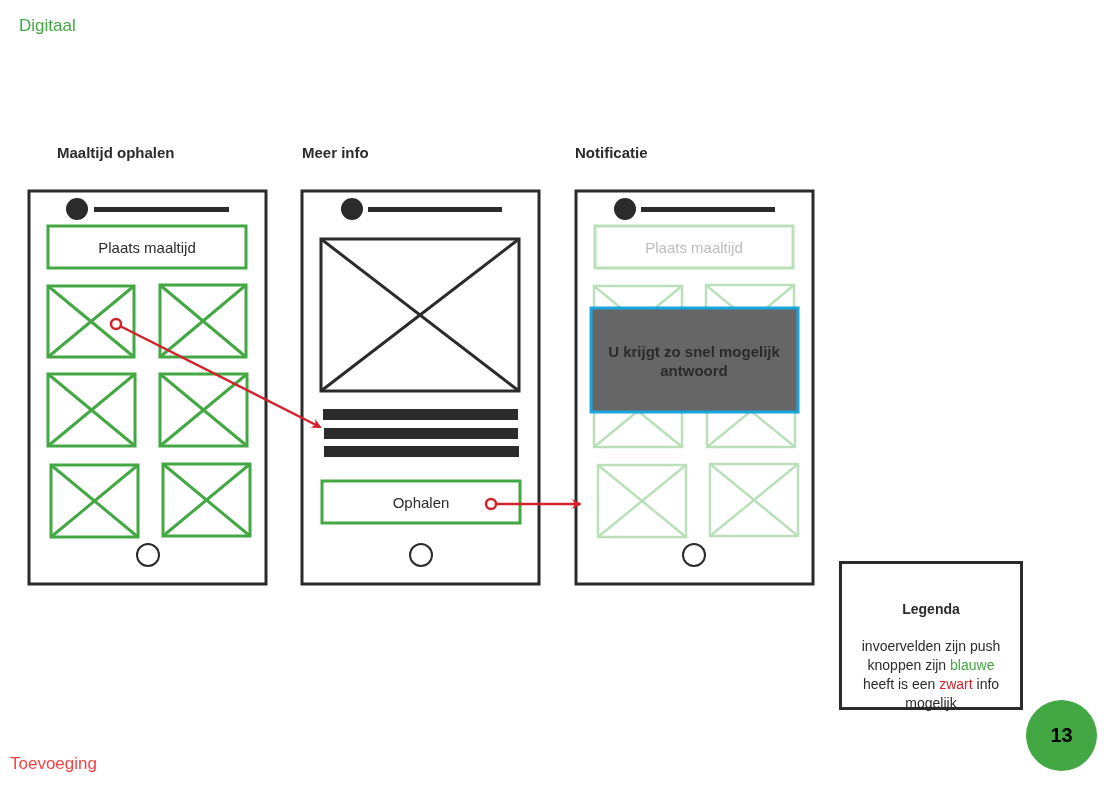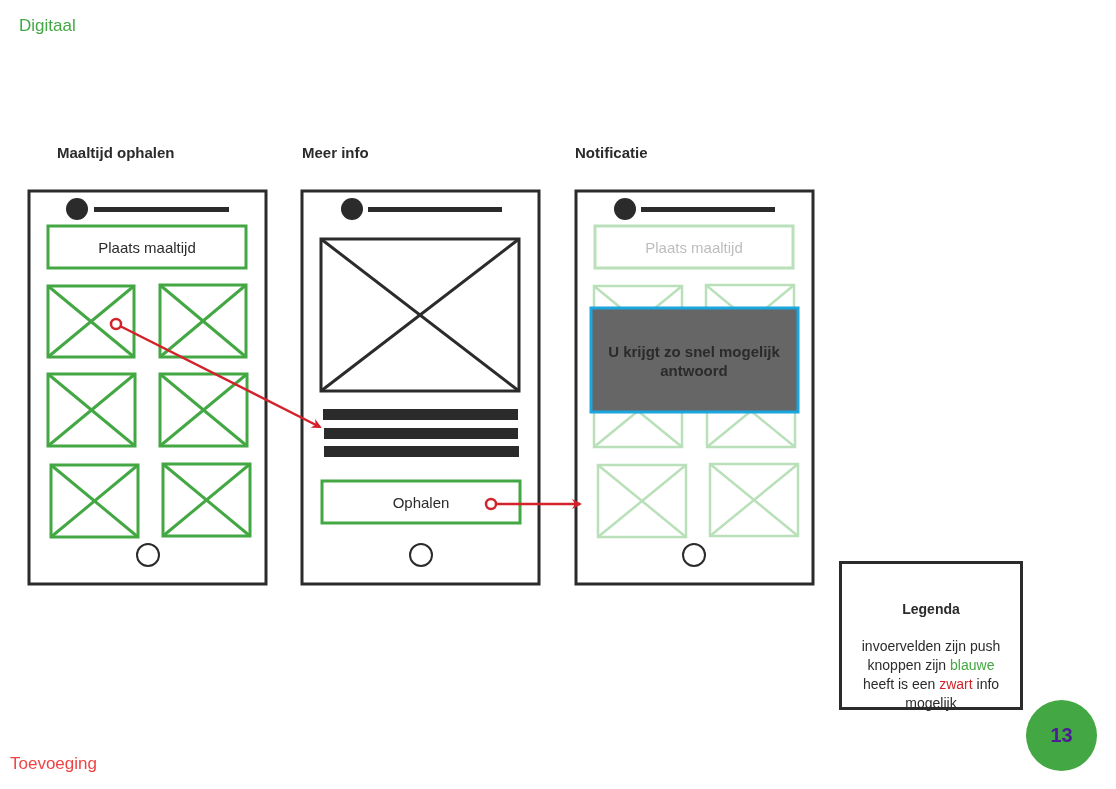--- a/index.html
+++ b/index.html
@@ -7,21 +7,21 @@
          font-family: "Liberation Sans", "DejaVu Sans", sans-serif; color: #2b2b2b; }
   .abs { position: absolute; }
   .section-title { font-size: 17px; font-weight: normal; }
   .screen-title { font-size: 15px; font-weight: bold; color: #2b2b2b; }
   svg text { font-family: "Liberation Sans", "DejaVu Sans", sans-serif; }
   .legend { position: absolute; left: 839px; top: 561px; width: 184px; height: 149px;
             border: 3px solid #2b2b2b; box-sizing: border-box; background: #fff;
             text-align: center; font-size: 14px; line-height: 19px; }
   .legend .lg-title { font-weight: bold; font-size: 14px; margin-top: 36px; margin-bottom: 18px; }
   .page-badge { position: absolute; left: 1026px; top: 700px; width: 71px; height: 71px; border-radius: 50%;
-                background: #43a843; color: #4c1d95; font-weight: bold; font-size: 20px;
+                background: #43a843; color: #000000; font-weight: bold; font-size: 20px;
                 display: flex; align-items: center; justify-content: center; }
 </style>
 </head>
 <body>
 
 <div class="abs section-title" style="left:19px; top:16px; color:#43a843;">Digitaal</div>
 <div class="abs section-title" style="left:10px; top:754px; color:#ef4444;">Toevoeging</div>
 
 <div class="abs screen-title" style="left:29px; top:144px;margin-left:28px;">Maaltijd ophalen</div>
 <div class="abs screen-title" style="left:302px; top:144px;text-align:center;">Meer info</div>

